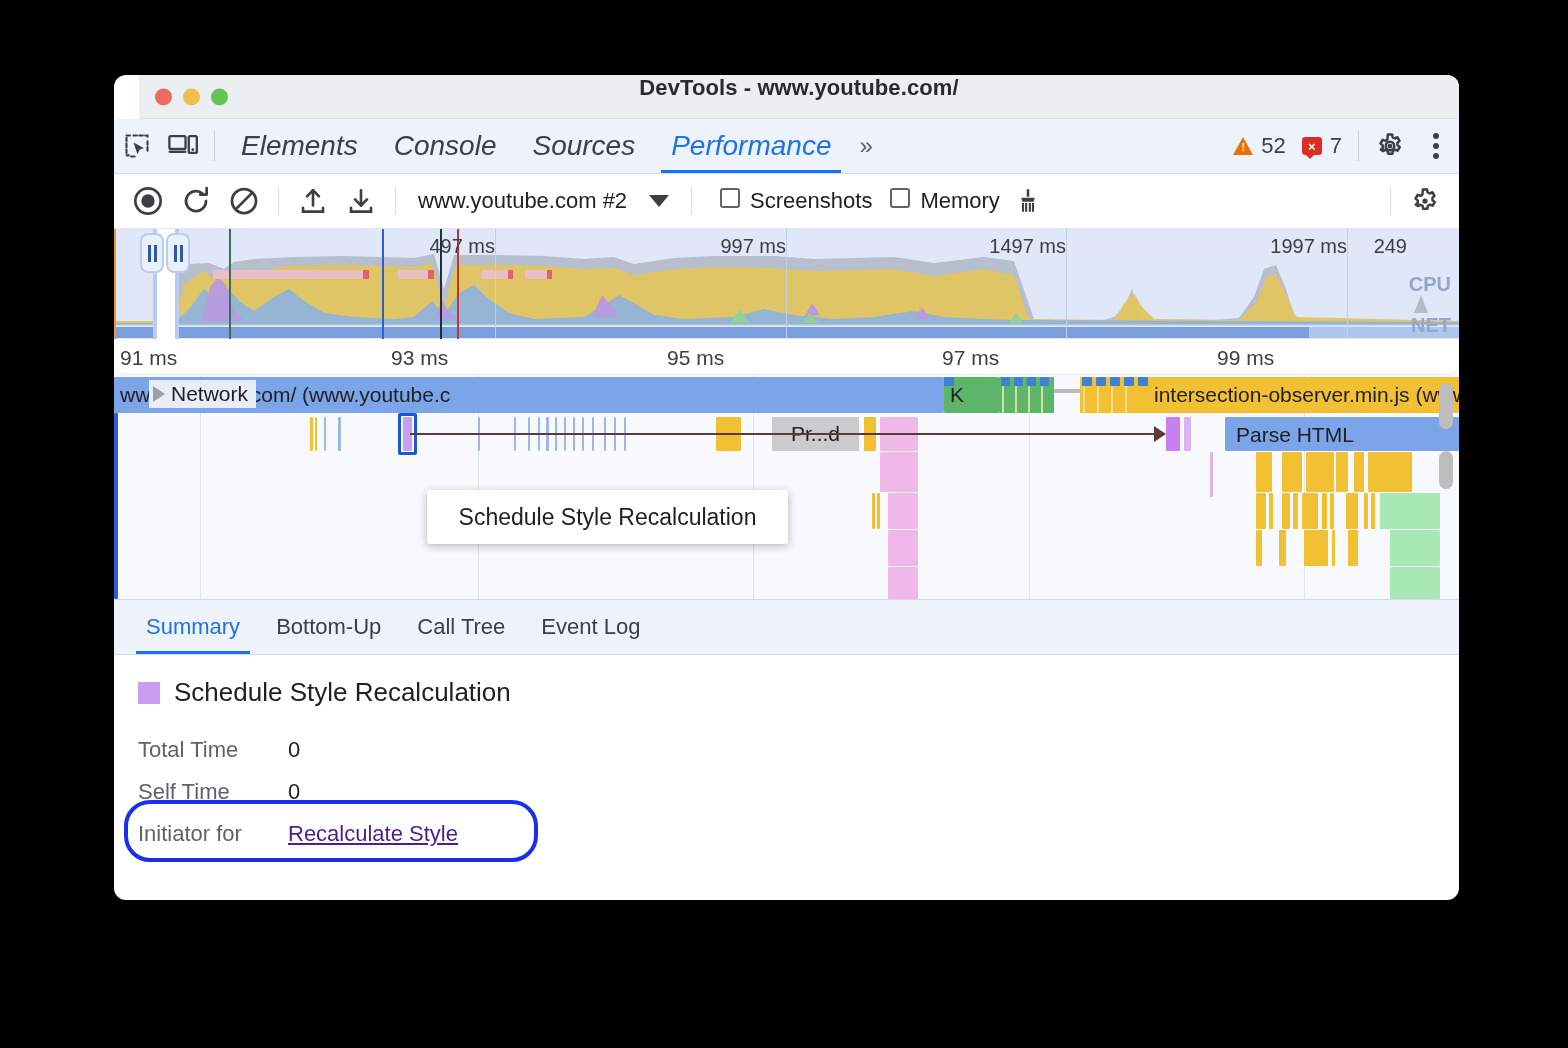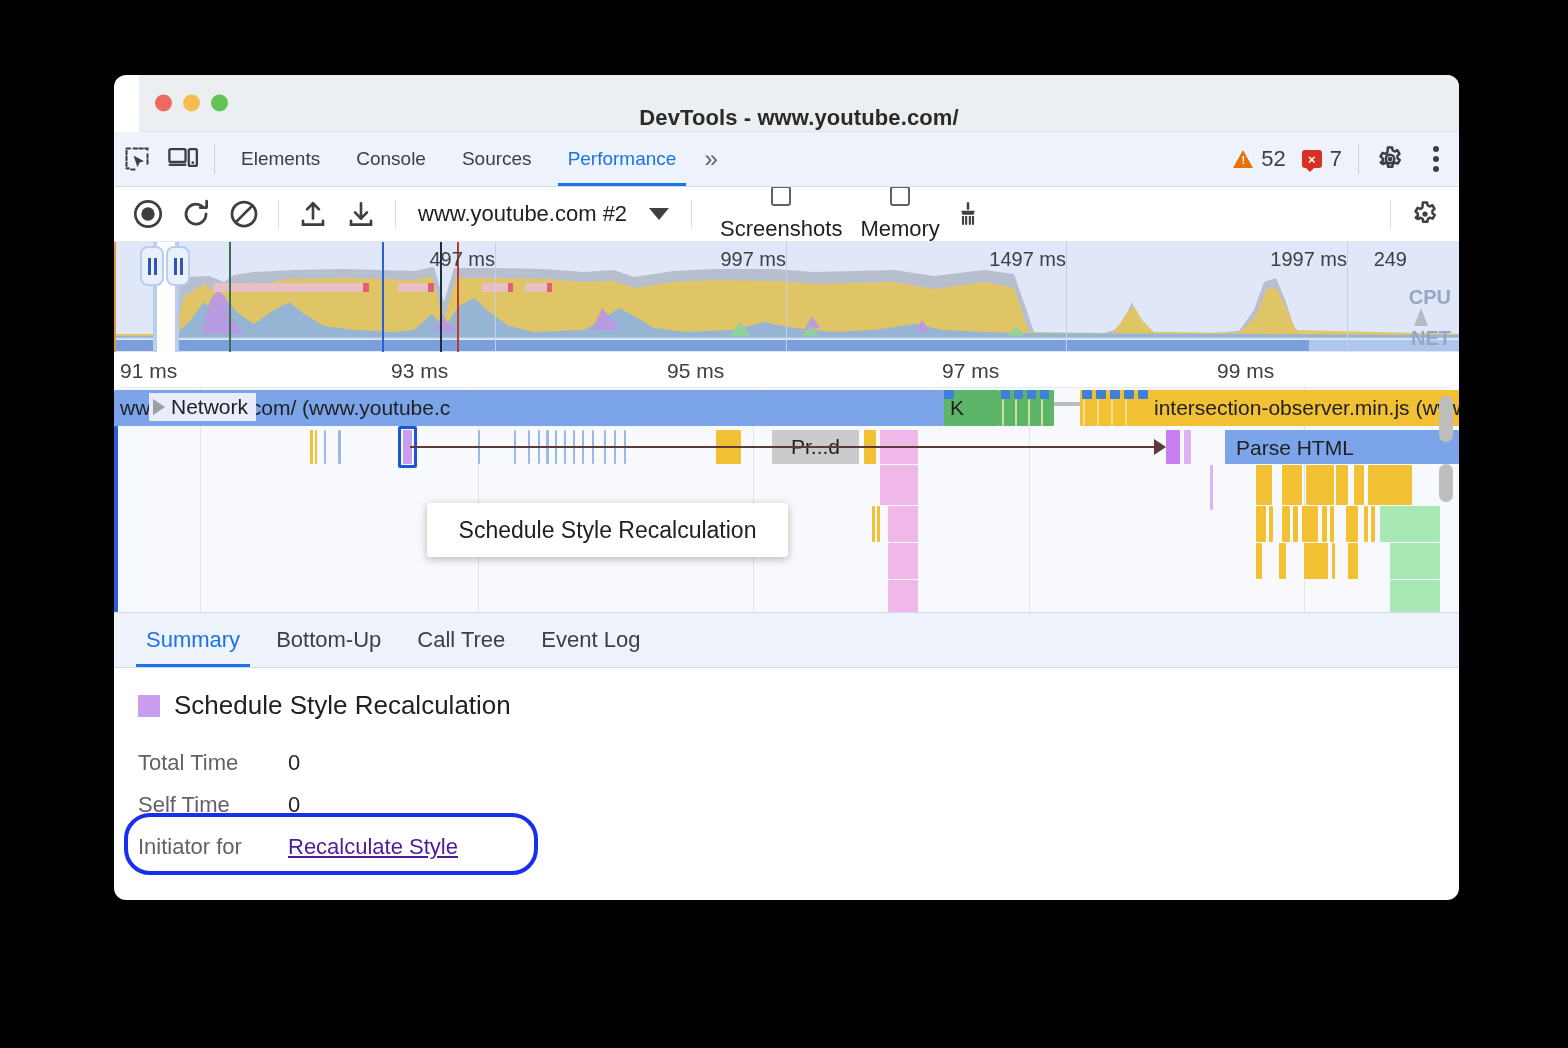--- a/index.html
+++ b/index.html
@@ -7,43 +7,43 @@
     font-family:"Liberation Sans", sans-serif; }
 
   .window{
     position:absolute; left:114px; top:75px; width:1345px; height:825px;
     background:#fff; border-radius:12px; overflow:hidden;
     box-shadow:0 10px 40px rgba(0,0,0,.35);
   }
 
   
   .titlebar{
-    height:57px; background:#eceff1; position:relative;
-    display:flex; align-items:flex-end; justify-content:center;
+    height:44px; background:#eceff1; position:relative;
+    display:flex; align-items:flex-start; justify-content:center;
     border-bottom:1px solid #dfe3e6;
     margin-left:25px;
   }
   .traffic{ position:absolute; left:16px; top:50%; transform:translateY(-50%);
     display:flex; gap:11px; }
   .dot{ width:17px; height:17px; border-radius:50%; }
   .dot.red{ background:#ec6a5f; }
   .dot.yellow{ background:#f4bd4f; }
   .dot.green{ background:#61c454; }
   .wintitle{ font-size:22px; font-weight:bold; color:#2a2a2a; letter-spacing:.1px; }
 
   
   .tabstrip{
     height:55px; background:#eef2fb; display:flex; align-items:stretch;
     border-bottom:1px solid #d3dced; position:relative;
   }
   .tbicon{ width:46px; display:flex; align-items:center; justify-content:center; color:#3c4043; }
   .vsep{ width:1px; background:#c6cfe0; margin:12px 8px; }
   .dtab{
-    display:flex; align-items:center; padding:0 18px; font-size:19px; color:#3c4043;
-    position:relative; white-space:nowrap;
+    display:flex; align-items:center; padding:0 18px; font-size:28px; color:#3c4043;
+    position:relative; white-space:nowrap;font-style:italic;
   }
   .dtab.active{ color:#1a73e8; }
   .dtab.active:after{
     content:""; position:absolute; left:8px; right:8px; bottom:0; height:3px; background:#1a73e8;
   }
   .chev{ font-size:24px; color:#5f6368; padding:0 10px; display:flex; align-items:center; }
   .spacer{ flex:1 1 auto; }
   .counter{ display:flex; align-items:center; gap:8px; padding:0 8px; font-size:22px; color:#3c4043; }
   .warn-tri{ width:0;height:0;border-left:10px solid transparent;border-right:10px solid transparent;
     border-bottom:18px solid #e8710a; position:relative; }
@@ -58,21 +58,21 @@
   .perftoolbar{
     height:55px; background:#fff; display:flex; align-items:center; gap:0;
     border-bottom:1px solid #e3e6ea; padding:0 10px;
   }
   .tbtn{ width:48px;height:48px; display:flex;align-items:center;justify-content:center; color:#3c4043; }
   .tsep{ width:1px; height:28px; background:#dadce0; margin:0 10px; }
   .selwrap{ display:flex; align-items:center; gap:22px; padding-left:12px; }
   .selval{ font-size:22px; color:#202124; }
   .caret{ width:0;height:0;border-left:10px solid transparent;border-right:10px solid transparent;
     border-top:12px solid #3c4043; }
-  .cbwrap{ display:flex;align-items:center;gap:10px; font-size:22px; color:#202124; margin-left:18px;flex-direction:column;}
+  .cbwrap{ display:flex;align-items:flex-start;gap:10px; font-size:22px; color:#202124; margin-left:18px;}
   .cbox{ width:20px;height:20px;border:2px solid #5f6368;border-radius:3px; }
 
   
   .overview{ position:relative; height:110px; background:#dfe7f8; overflow:hidden; }
   .ov-timelabel{ position:absolute; top:6px; font-size:20px; color:#3c4043; transform:translateX(-100%); }
   .ov-gridline{ position:absolute; top:0; bottom:0; width:1px; background:#c3d0ea; }
   .ov-net-strip{ position:absolute; height:9px; background:#e7bfc4; }
   .ov-net-strip.solid{ background:#e4606d; }
   .ov-netbar{ position:absolute; height:11px; background:#7b9fdc; }
   .ov-netbar.light{ background:#aec6ec; }

